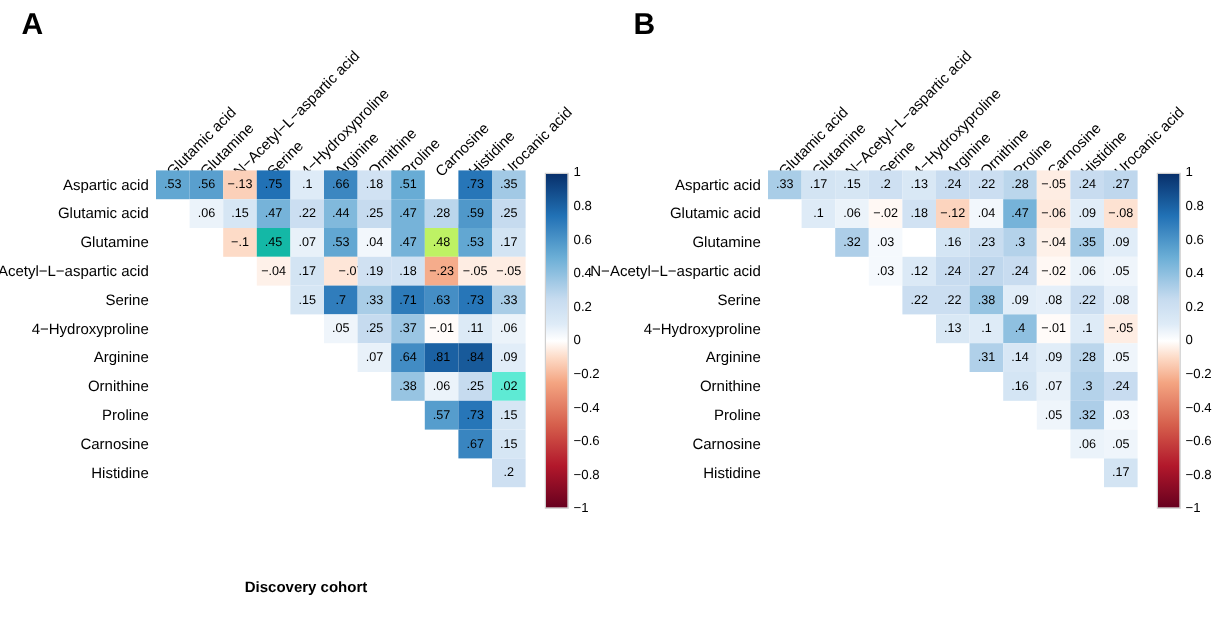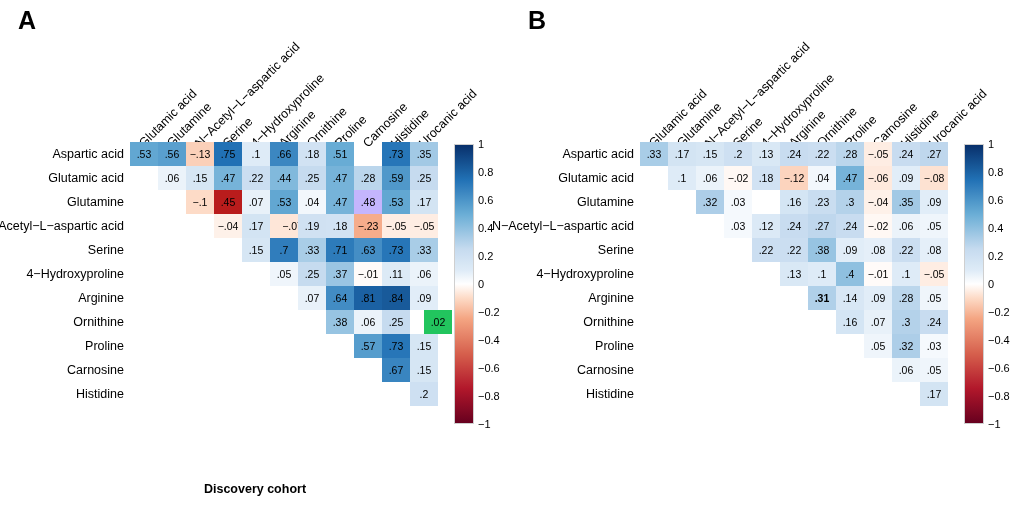--- a/index.html
+++ b/index.html
@@ -93,26 +93,26 @@
       <div class="cell" style="left: 186px; top: 166px; width: 28px; height: 24px; background: rgb(214, 230, 244);">.15</div>
       <div class="cell" style="left: 214px; top: 166px; width: 28px; height: 24px; background: rgb(118, 179, 217);">.47</div>
       <div class="cell" style="left: 242px; top: 166px; width: 28px; height: 24px; background: rgb(203, 222, 241);">.22</div>
       <div class="cell" style="left: 270px; top: 166px; width: 28px; height: 24px; background: rgb(129, 185, 220);">.44</div>
       <div class="cell" style="left: 298px; top: 166px; width: 28px; height: 24px; background: rgb(198, 219, 239);">.25</div>
       <div class="cell" style="left: 326px; top: 166px; width: 28px; height: 24px; background: rgb(118, 179, 217);">.47</div>
       <div class="cell" style="left: 354px; top: 166px; width: 28px; height: 24px; background: rgb(187, 214, 236);">.28</div>
       <div class="cell" style="left: 382px; top: 166px; width: 28px; height: 24px; background: rgb(80, 152, 202);">.59</div>
       <div class="cell" style="left: 410px; top: 166px; width: 28px; height: 24px; background: rgb(198, 219, 239);">.25</div>
       <div class="cell" style="left: 186px; top: 190px; width: 28px; height: 24px; background: rgb(253, 219, 199);">−.1</div>
-      <div class="cell" style="left: 214px; top: 190px; width: 28px; height: 24px; background: #b91c1c;">.45</div>
+      <div class="cell" style="left: 214px; top: 190px; width: 28px; height: 24px; background: #14b8a6;">.45</div>
       <div class="cell" style="left: 242px; top: 190px; width: 28px; height: 24px; background: rgb(232, 241, 249);">.07</div>
       <div class="cell" style="left: 270px; top: 190px; width: 28px; height: 24px; background: rgb(98, 167, 210);">.53</div>
       <div class="cell" style="left: 298px; top: 190px; width: 28px; height: 24px; background: rgb(242, 247, 252);">.04</div>
       <div class="cell" style="left: 326px; top: 190px; width: 28px; height: 24px; background: rgb(118, 179, 217);">.47</div>
-      <div class="cell" style="left: 354px; top: 190px; width: 28px; height: 24px; background: #c4b5fd;">.48</div>
+      <div class="cell" style="left: 354px; top: 190px; width: 28px; height: 24px; background: #bef264;">.48</div>
       <div class="cell" style="left: 382px; top: 190px; width: 28px; height: 24px; background: rgb(98, 167, 210);">.53</div>
       <div class="cell" style="left: 410px; top: 190px; width: 28px; height: 24px; background: rgb(211, 228, 243);">.17</div>
       <div class="cell" style="left: 214px; top: 214px; width: 28px; height: 24px; background: rgb(254, 241, 233);">−.04</div>
       <div class="cell" style="left: 242px; top: 214px; width: 28px; height: 24px; background: rgb(211, 228, 243);">.17</div>
       <div class="cell" style="left: 270px; top: 214px; width: 28px; height: 24px; background: rgb(254, 230, 216); padding-left: 17px;">−.07</div>
       <div class="cell" style="left: 298px; top: 214px; width: 28px; height: 24px; background: rgb(208, 225, 242);">.19</div>
       <div class="cell" style="left: 326px; top: 214px; width: 28px; height: 24px; background: rgb(209, 226, 243);">.18</div>
       <div class="cell" style="left: 354px; top: 214px; width: 28px; height: 24px; background: rgb(245, 172, 139);">−.23</div>
       <div class="cell" style="left: 382px; top: 214px; width: 28px; height: 24px; background: rgb(254, 237, 227);">−.05</div>
       <div class="cell" style="left: 410px; top: 214px; width: 28px; height: 24px; background: rgb(254, 237, 227);">−.05</div>
@@ -130,21 +130,21 @@
       <div class="cell" style="left: 382px; top: 262px; width: 28px; height: 24px; background: rgb(220, 234, 246);">.11</div>
       <div class="cell" style="left: 410px; top: 262px; width: 28px; height: 24px; background: rgb(235, 243, 250);">.06</div>
       <div class="cell" style="left: 298px; top: 286px; width: 28px; height: 24px; background: rgb(232, 241, 249);">.07</div>
       <div class="cell" style="left: 326px; top: 286px; width: 28px; height: 24px; background: rgb(66, 140, 196);">.64</div>
       <div class="cell" style="left: 354px; top: 286px; width: 28px; height: 24px; background: rgb(27, 97, 163);">.81</div>
       <div class="cell" style="left: 382px; top: 286px; width: 28px; height: 24px; background: rgb(24, 90, 154);">.84</div>
       <div class="cell" style="left: 410px; top: 286px; width: 28px; height: 24px; background: rgb(225, 237, 248);">.09</div>
       <div class="cell" style="left: 326px; top: 310px; width: 28px; height: 24px; background: rgb(151, 196, 226);">.38</div>
       <div class="cell" style="left: 354px; top: 310px; width: 28px; height: 24px; background: rgb(235, 243, 250);">.06</div>
       <div class="cell" style="left: 382px; top: 310px; width: 28px; height: 24px; background: rgb(198, 219, 239);">.25</div>
-      <div class="cell" style="left: 424px; top: 310px; width: 28px; height: 24px; background: #22c55e;">.02</div>
+      <div class="cell" style="left: 410px; top: 310px; width: 28px; height: 24px; background: #5eead4;">.02</div>
       <div class="cell" style="left: 354px; top: 334px; width: 28px; height: 24px; background: rgb(86, 157, 205);">.57</div>
       <div class="cell" style="left: 382px; top: 334px; width: 28px; height: 24px; background: rgb(39, 118, 184);">.73</div>
       <div class="cell" style="left: 410px; top: 334px; width: 28px; height: 24px; background: rgb(214, 230, 244);">.15</div>
       <div class="cell" style="left: 382px; top: 358px; width: 28px; height: 24px; background: rgb(57, 133, 192);">.67</div>
       <div class="cell" style="left: 410px; top: 358px; width: 28px; height: 24px; background: rgb(214, 230, 244);">.15</div>
       <div class="cell" style="left: 410px; top: 382px; width: 28px; height: 24px; background: rgb(206, 224, 242);">.2</div>
     </div>
   <div class="cbar" id="cbar-0" style="left: 454px; top: 144px; height: 280px;">
       <div class="cbar-canvas" style="background: linear-gradient(rgb(8, 48, 107) 0%, rgb(13, 61, 122) 2.5%, rgb(18, 74, 137) 5%, rgb(23, 87, 151) 7.5%, rgb(28, 100, 166) 10%, rgb(33, 113, 181) 12.5%, rgb(48, 125, 188) 15%, rgb(63, 137, 194) 17.5%, rgb(77, 150, 201) 20%, rgb(92, 162, 207) 22.5%, rgb(107, 174, 214) 25%, rgb(125, 183, 219) 27.5%, rgb(143, 192, 224) 30%, rgb(162, 201, 229) 32.5%, rgb(180, 210, 234) 35%, rgb(198, 219, 239) 37.5%, rgb(206, 224, 242) 40%, rgb(214, 230, 244) 42.5%, rgb(222, 235, 247) 45%, rgb(239, 245, 251) 47.5%, rgb(255, 255, 255) 50%, rgb(254, 237, 227) 52.5%, rgb(253, 219, 199) 55%, rgb(250, 201, 176) 57.5%, rgb(247, 183, 153) 60%, rgb(244, 165, 130) 62.5%, rgb(238, 151, 119) 65%, rgb(232, 137, 109) 67.5%, rgb(226, 124, 98) 70%, rgb(220, 110, 88) 72.5%, rgb(214, 96, 77) 75%, rgb(207, 82, 70) 77.5%, rgb(200, 67, 63) 80%, rgb(192, 53, 57) 82.5%, rgb(185, 38, 50) 85%, rgb(178, 24, 43) 87.5%, rgb(163, 19, 41) 90%, rgb(148, 14, 38) 92.5%, rgb(133, 10, 36) 95%, rgb(118, 5, 33) 97.5%, rgb(103, 0, 31) 100%);"></div>
       <div class="cbar-tick" style="top: 0px;">1</div>
@@ -231,21 +231,21 @@
       <div class="cell" style="left: 326px; top: 238px; width: 28px; height: 24px; background: rgb(225, 237, 248);">.09</div>
       <div class="cell" style="left: 354px; top: 238px; width: 28px; height: 24px; background: rgb(229, 239, 249);">.08</div>
       <div class="cell" style="left: 382px; top: 238px; width: 28px; height: 24px; background: rgb(203, 222, 241);">.22</div>
       <div class="cell" style="left: 410px; top: 238px; width: 28px; height: 24px; background: rgb(229, 239, 249);">.08</div>
       <div class="cell" style="left: 270px; top: 262px; width: 28px; height: 24px; background: rgb(217, 232, 245);">.13</div>
       <div class="cell" style="left: 298px; top: 262px; width: 28px; height: 24px; background: rgb(222, 235, 247);">.1</div>
       <div class="cell" style="left: 326px; top: 262px; width: 28px; height: 24px; background: rgb(143, 192, 224);">.4</div>
       <div class="cell" style="left: 354px; top: 262px; width: 28px; height: 24px; background: rgb(255, 251, 249);">−.01</div>
       <div class="cell" style="left: 382px; top: 262px; width: 28px; height: 24px; background: rgb(222, 235, 247);">.1</div>
       <div class="cell" style="left: 410px; top: 262px; width: 28px; height: 24px; background: rgb(254, 237, 227);">−.05</div>
-      <div class="cell" style="left: 298px; top: 286px; width: 28px; height: 24px; background: rgb(176, 208, 233); font-weight: bold;">.31</div>
+      <div class="cell" style="left: 298px; top: 286px; width: 28px; height: 24px; background: rgb(176, 208, 233);">.31</div>
       <div class="cell" style="left: 326px; top: 286px; width: 28px; height: 24px; background: rgb(216, 231, 245);">.14</div>
       <div class="cell" style="left: 354px; top: 286px; width: 28px; height: 24px; background: rgb(225, 237, 248);">.09</div>
       <div class="cell" style="left: 382px; top: 286px; width: 28px; height: 24px; background: rgb(187, 214, 236);">.28</div>
       <div class="cell" style="left: 410px; top: 286px; width: 28px; height: 24px; background: rgb(239, 245, 251);">.05</div>
       <div class="cell" style="left: 326px; top: 310px; width: 28px; height: 24px; background: rgb(212, 229, 244);">.16</div>
       <div class="cell" style="left: 354px; top: 310px; width: 28px; height: 24px; background: rgb(232, 241, 249);">.07</div>
       <div class="cell" style="left: 382px; top: 310px; width: 28px; height: 24px; background: rgb(180, 210, 234);">.3</div>
       <div class="cell" style="left: 410px; top: 310px; width: 28px; height: 24px; background: rgb(200, 220, 240);">.24</div>
       <div class="cell" style="left: 354px; top: 334px; width: 28px; height: 24px; background: rgb(239, 245, 251);">.05</div>
       <div class="cell" style="left: 382px; top: 334px; width: 28px; height: 24px; background: rgb(173, 206, 232);">.32</div>

